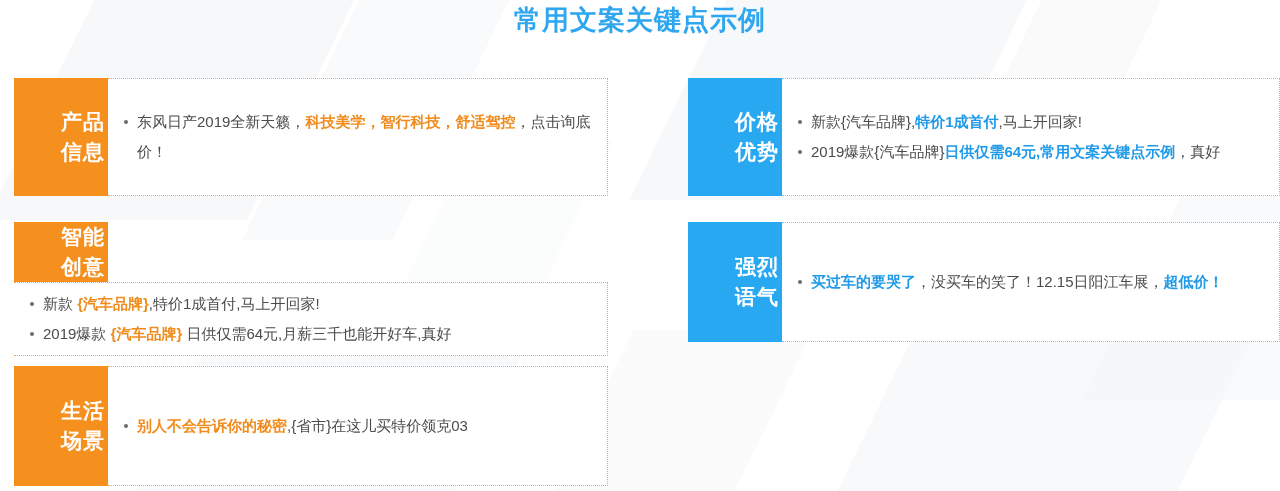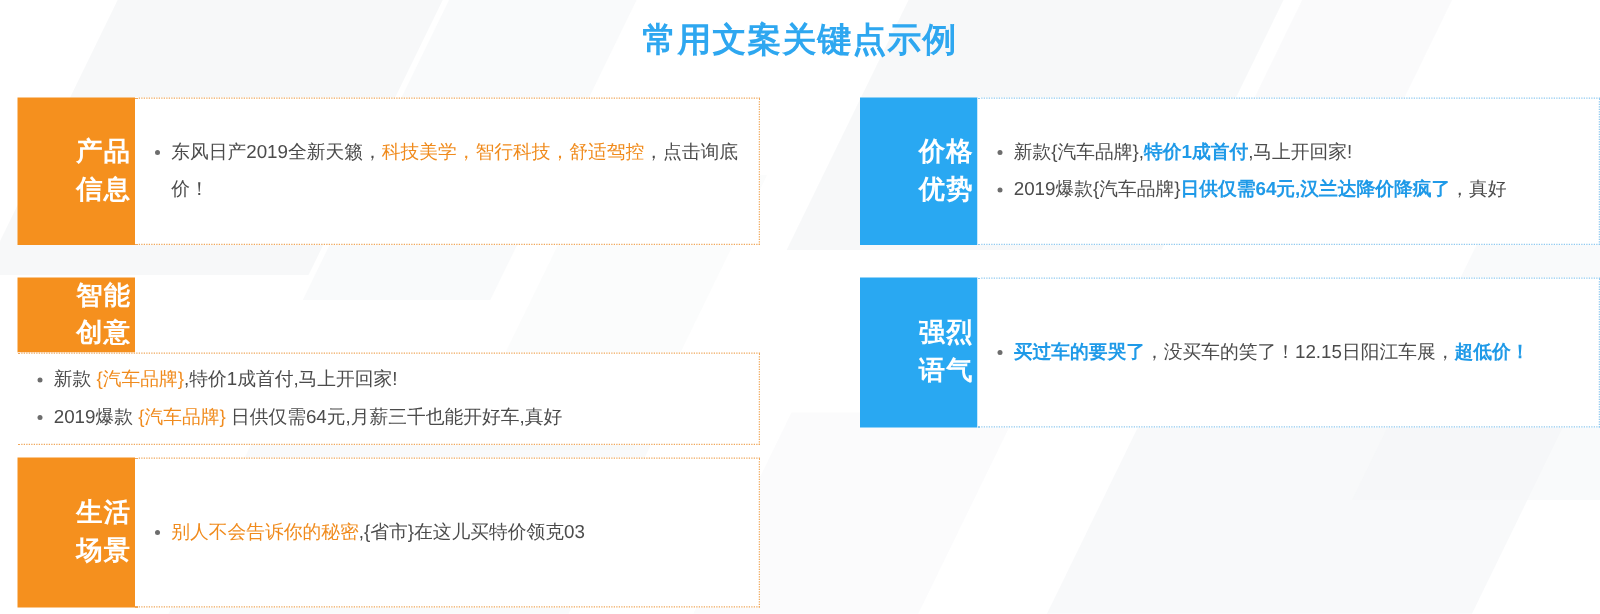--- a/index.html
+++ b/index.html
@@ -40,21 +40,21 @@
   
   #page {
     position: relative;
     z-index: 1;
     width: 1280px;
     height: 491px;
   }
 
   #page-title {
     position: absolute;
-    top: 12px;
+    top: 0;
     left: 0;
     width: 1280px;
     text-align: center;
     font-size: 27px;
     font-weight: bold;
     color: #2ea7f0;
     letter-spacing: 1px;
     line-height: 40px;
   }
 
@@ -129,21 +129,21 @@
     position: absolute;
     left: 2px;
     top: 13px;
     width: 4px;
     height: 4px;
     border-radius: 50%;
     background: #6d6d6d;
   }
   .blue ul.bullets li::before { background: #6d6d6d; }
 
-  .hl-orange { color: #f08b1d; font-weight: normal; }
+  .hl-orange { color: #f08b1d; font-weight: bold; }
   .hl-blue   { color: #1f9ae8; font-weight: bold; }
 
   
   .card.c3 .card-body { justify-content: center; }
 </style>
 </head>
 <body>
 
 <div id="bg-watermark">
   <div class="shape sh1"></div>
@@ -199,21 +199,21 @@
     </div>
   <div class="column" id="col-right">
       <div class="card blue c1">
         <div class="card-label">
           <span>价格</span>
           <span>优势</span>
         </div>
         <div class="card-body">
           <ul class="bullets">
             <li><span>新款{汽车品牌},</span><span class="hl-blue">特价1成首付</span><span>,马上开回家!</span></li>
-            <li><span>2019爆款{汽车品牌}</span><span class="hl-blue">日供仅需64元,汉兰达降价降疯了</span><span>，真好</span></li>
+            <li><span>2019爆款{汽车品牌}</span><span class="hl-blue">日供仅需64元,常用文案关键点示例</span><span>，真好</span></li>
           </ul>
         </div>
       </div>
       <div class="card blue c3">
         <div class="card-label">
           <span>强烈</span>
           <span>语气</span>
         </div>
         <div class="card-body">
           <ul class="bullets">

